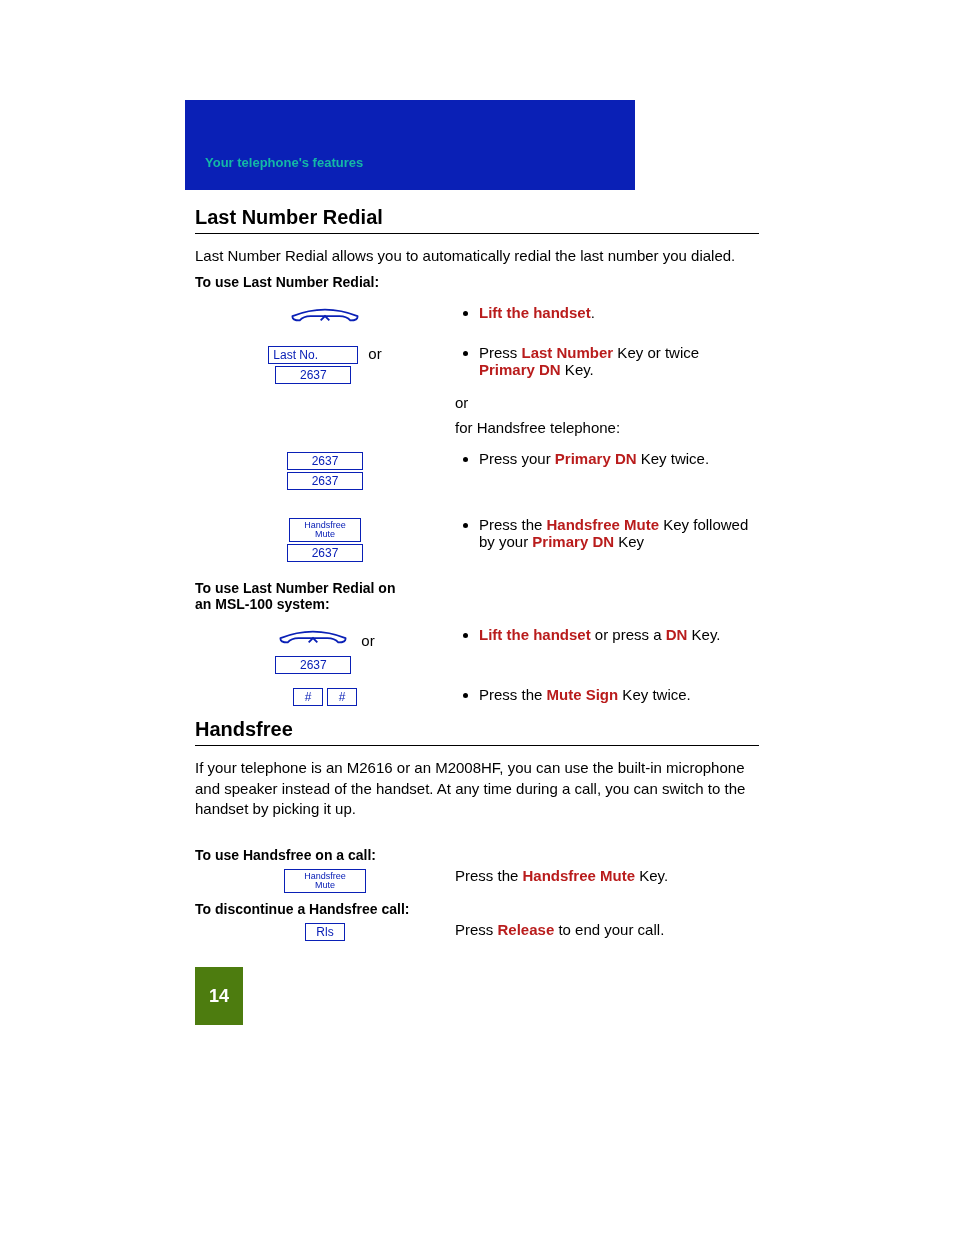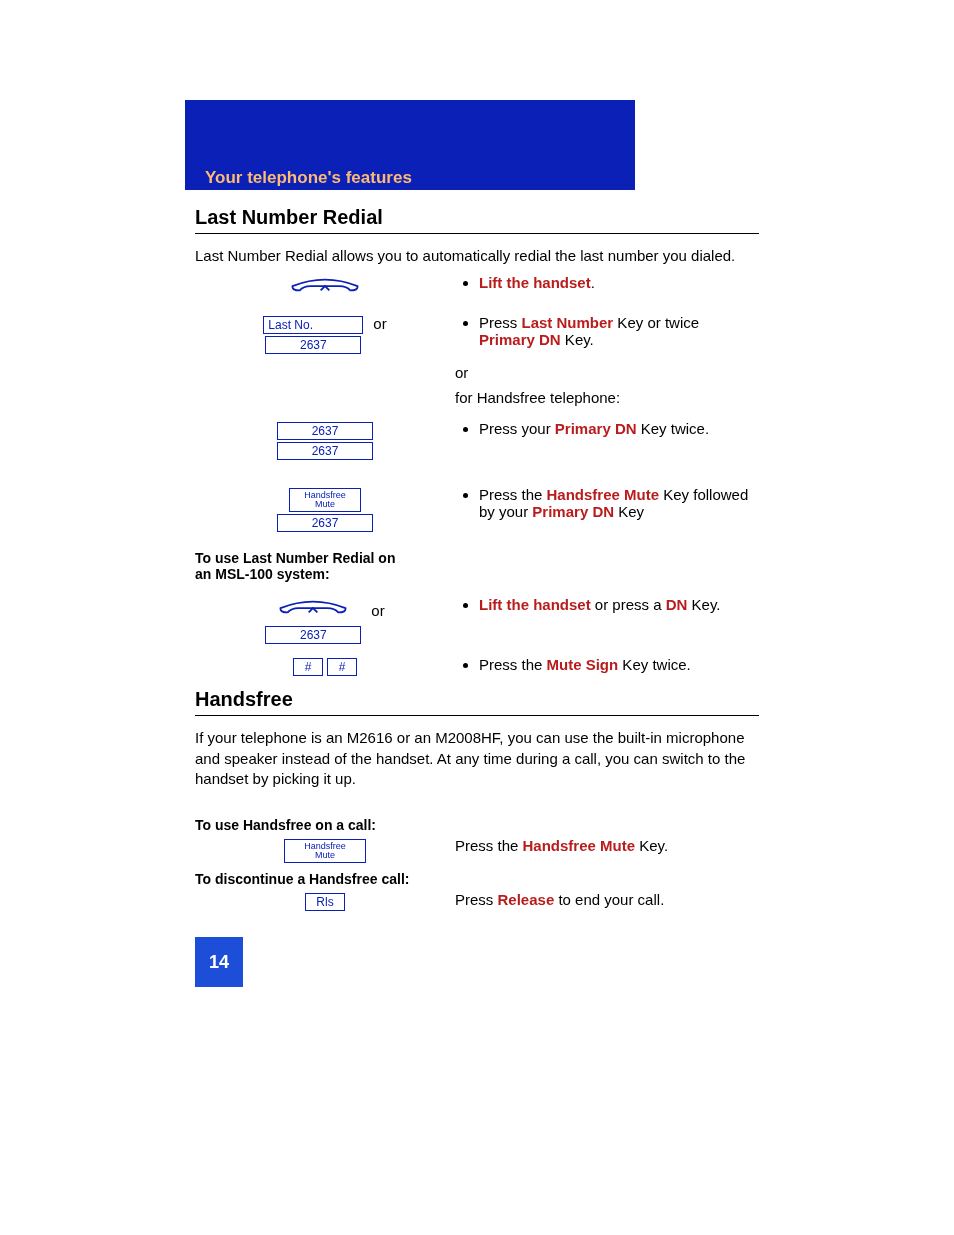--- a/index.html
+++ b/index.html
@@ -16,25 +16,25 @@
   .header-block {
     background: #0a20b6;
     width: 450px;
     margin-left: -10px;
     margin-top: 0px;
     position: relative;
     height: 90px;
   }
   .header-text {
     position: absolute;
-    bottom: 2px;
+    bottom: 20px;
     left: 20px;
-    color: #fdba74;
+    color: #14b8a6;
     font-weight: bold;
-    font-size: 17px;
+    font-size: 13px;
   }
   h2.section {
     font-size: 20px;
     font-weight: 600;
     margin: 16px 0 4px 0;
     border-bottom: 1.5px solid #000;
     padding-bottom: 4px;
   }
   .body-text {
     font-size: 15px;
@@ -70,62 +70,63 @@
   ul.bul li {
     margin-bottom: 2px;
   }
   .plain {
     margin: 8px 0 2px 0;
   }
   .key-btn {
     border: 1px solid #0a20b6;
     color: #0a20b6;
     font-size: 12px;
-    padding: 0 16px;
+    padding: 0 6px;
     min-width: 62px;
     text-align: center;
     display: inline-block;
     line-height: 16px;
     font-family: Arial, sans-serif;
     background: #fff;
   }
   .key-btn.wide { min-width: 78px; }
   .key-btn.small { min-width: 20px; padding: 0 4px; }
   .key-btn.tiny-text { font-size: 9px; line-height: 9px; padding: 2px 4px; }
   .key-row { display:flex; gap:4px; justify-content:center; }
   .or-label { font-size: 15px; color:#000; margin-left:6px; }
   .hgroup { display:flex; align-items:center; justify-content:center; gap:4px;}
   .vstack { display:flex; flex-direction:column; gap:2px; align-items:center;}
   .blue { color:#b91c1c; font-weight:bold; }
   .handset-svg { width: 74px; height: 26px; }
   .page-num-box {
-    background:#1d4ed8;
+    background:#4d7c0f;
     color:#fff;
     width:48px;
-    height:50px;
+    height:58px;
     display:flex;
     align-items:center;
     justify-content:center;
     font-weight:bold;
     font-size:18px;
     margin-top: 26px;
   }
   .spacer { height: 14px; }
 </style>
 </head>
 <body>
 
 <div class="page">
 
   <div class="header-block">
     <div class="header-text">Your telephone's features</div>
   </div>
 
   <h2 class="section">Last Number Redial</h2>
   <div class="body-text">Last Number Redial allows you to automatically redial the last number you dialed.</div>
+  <div class="sub-bold">To use Last Number Redial:</div>
 
   <div class="step-row">
     <div class="left-col">
       <svg class="handset-svg" viewBox="0 0 100 36">
         <path d="M5 14 Q50 -4 95 14 Q96 20 85 20 Q80 14 70 14 L30 14 Q20 14 15 20 Q4 20 5 14 Z" fill="none" stroke="#0a20b6" stroke-width="2.5"></path>
         <path d="M44 20 L50 14 L56 20" fill="none" stroke="#0a20b6" stroke-width="2.5"></path>
       </svg>
     </div>
     <div class="right-col">
       <ul class="bul">

